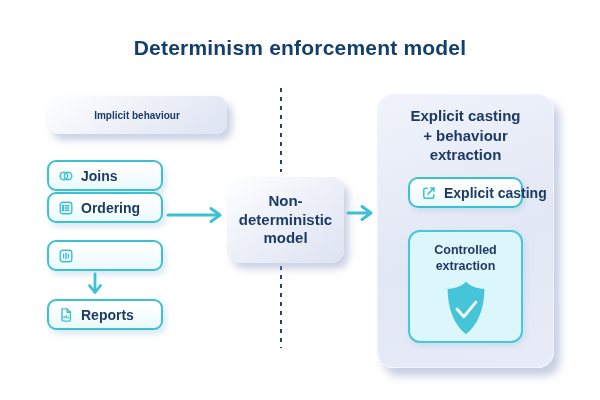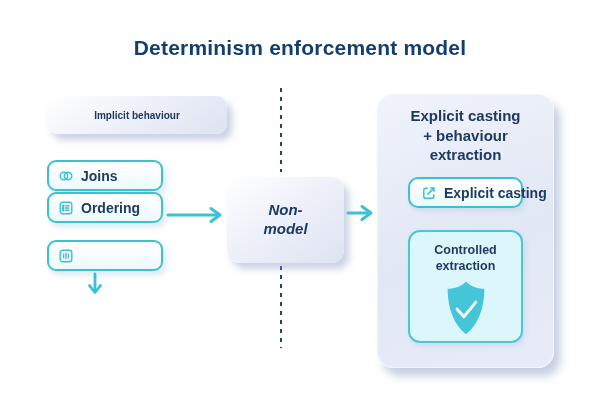--- a/index.html
+++ b/index.html
@@ -18,21 +18,21 @@
     box-shadow:5px 6px 7px rgba(151,166,201,.50);
   }
   .implicit-header{
     left:47px;top:96px;width:180px;height:38px;
     display:flex;align-items:center;justify-content:center;
     font-size:10px;font-weight:700;color:#1e3a64;
   }
   .output-box{
     left:227px;top:177px;width:117px;height:86px;border-radius:13px;
     display:flex;flex-direction:column;align-items:center;justify-content:center;
-    font-size:15px;font-weight:700;color:#1e3a64;line-height:1.25;text-align:center;font-style:italic;
+    font-size:15px;font-weight:700;color:#1e3a64;line-height:1.25;text-align:center;
   }
   
   .cyan-box{
     position:absolute;box-sizing:border-box;left:47px;width:116px;height:31px;
     border:2px solid #3cc0d4;border-radius:9px;
     background:linear-gradient(180deg,#ffffff 15%,#eafafc 100%);
     box-shadow:3px 4px 6px rgba(140,185,210,.32);
     display:flex;align-items:center;gap:7px;padding-left:9px;
   }
   .cyan-box .label{font-size:14px;font-weight:700;color:#1f3a63;white-space:nowrap;}
@@ -124,30 +124,43 @@
     </span>
   </div>
 
   <div class="arrow" style="left:86px;top:272px">
     <svg width="18" height="25" viewBox="0 0 18 25" fill="none" stroke="#3cc0d4" stroke-width="2.8" stroke-linecap="round" stroke-linejoin="round">
       <line x1="9" y1="2" x2="9" y2="17"></line>
       <polyline points="3.5,13.5 9,20.5 14.5,13.5"></polyline>
     </svg>
   </div>
 
+  <div class="cyan-box item-reports">
+    <span class="icon">
+      <svg width="16" height="16" viewBox="0 0 16 16" fill="none" stroke="#3cc0d4" stroke-width="1.4" stroke-linecap="round" stroke-linejoin="round">
+        <path d="M4 1.9 H9.1 L12.4 5.2 V12.7 A1.4 1.4 0 0 1 11 14.1 H5.4 A1.4 1.4 0 0 1 4 12.7 Z"></path>
+        <path d="M9.1 1.9 V5.2 H12.4"></path>
+        <line x1="6.1" y1="10.9" x2="6.1" y2="9.6"></line>
+        <line x1="8.2" y1="10.9" x2="8.2" y2="8.6"></line>
+        <line x1="10.2" y1="10.9" x2="10.2" y2="9.9"></line>
+      </svg>
+    </span>
+    <span class="label">Reports</span>
+  </div>
 
   <div class="arrow" style="left:166px;top:206px">
     <svg width="62" height="18" viewBox="0 0 62 18" fill="none" stroke="#3cc0d4" stroke-width="3" stroke-linecap="round" stroke-linejoin="round">
       <line x1="2" y1="9" x2="51" y2="9"></line>
       <polyline points="45,2.5 54,9 45,15.5"></polyline>
     </svg>
   </div>
 
   <div class="soft-box output-box">
     <span>Non-</span>
+    <span>deterministic</span>
     <span>model</span>
   </div>
 
   <div class="arrow" style="left:346px;top:204px">
     <svg width="32" height="18" viewBox="0 0 32 18" fill="none" stroke="#3cc0d4" stroke-width="3" stroke-linecap="round" stroke-linejoin="round">
       <line x1="2" y1="9" x2="21" y2="9"></line>
       <polyline points="16,2.5 25,9 16,15.5"></polyline>
     </svg>
   </div>
 

